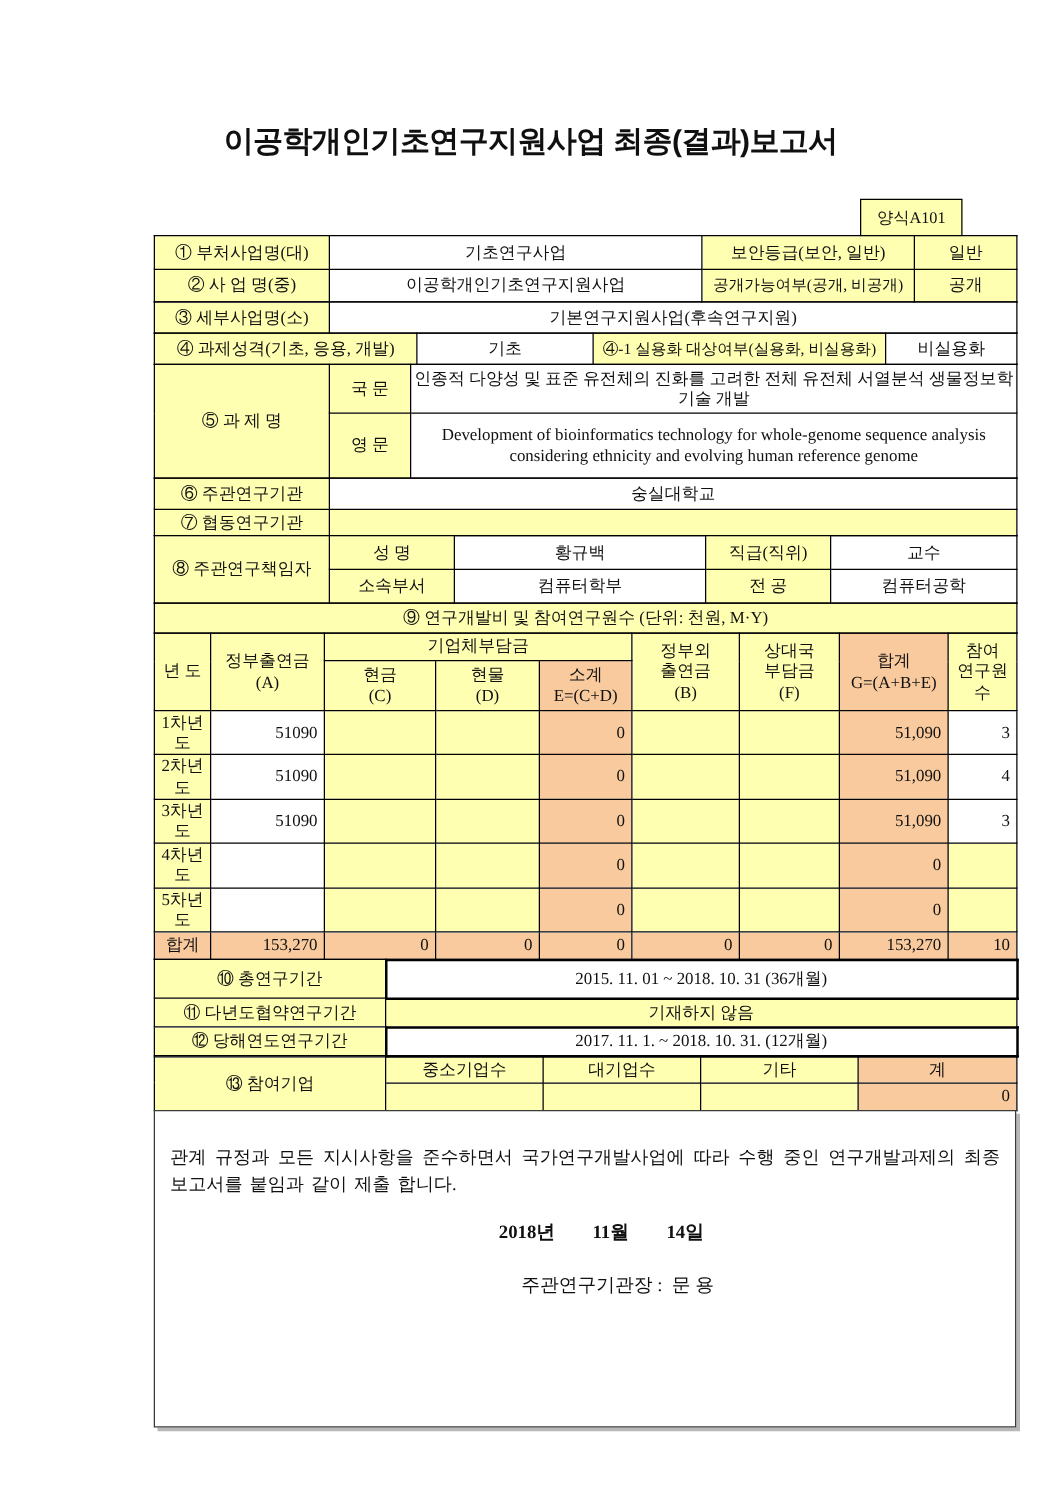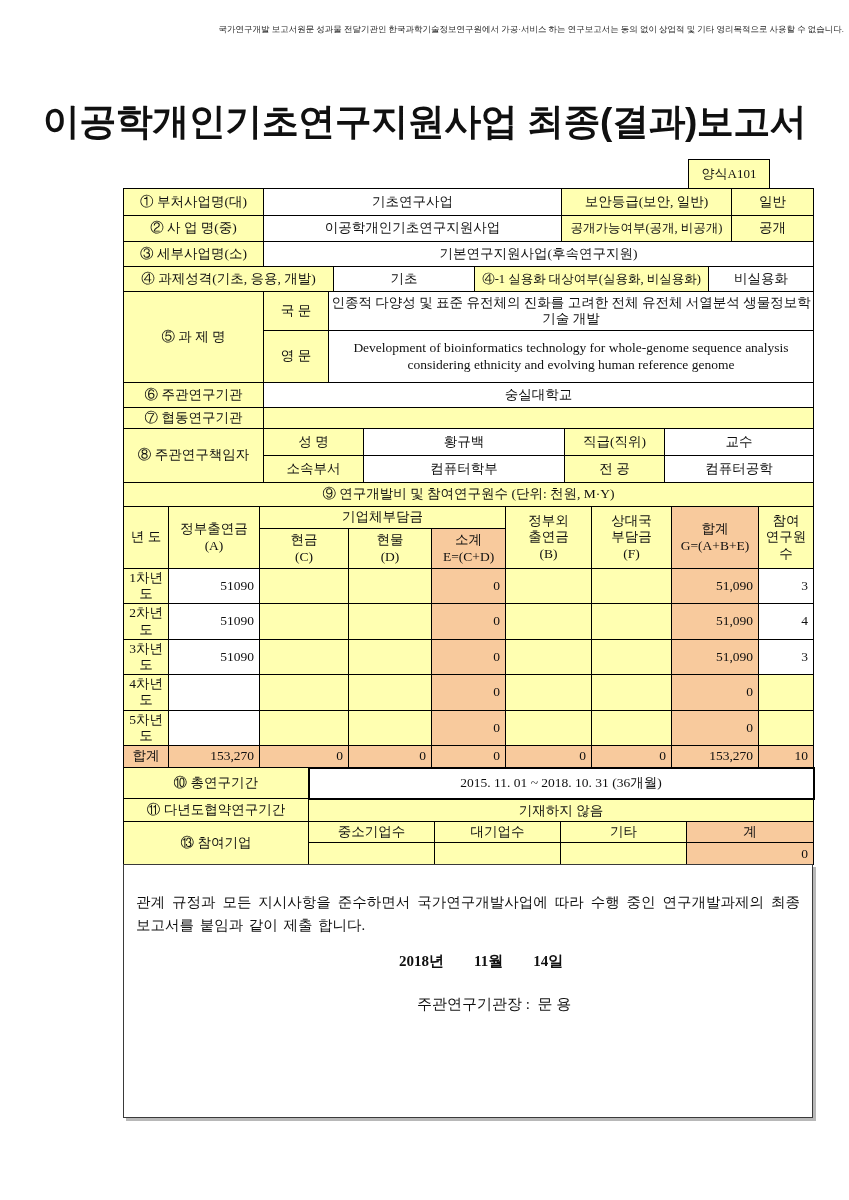--- a/index.html
+++ b/index.html
@@ -26,21 +26,21 @@
     letter-spacing: 0px;
     white-space: nowrap;
   }
   .title {
     position: absolute;
     top: 97px;
     left: 0; right: 0;
     text-align: center;
     font-family: "Liberation Sans", "DejaVu Sans", sans-serif;
     font-weight: 700;
-    font-size: 37px;
+    font-size: 24px;
     letter-spacing: -0.5px;
   }
   .form-code {
     position: absolute;
     top: 159px;
     left: 688px;
     width: 82px;
     height: 30px;
     background: var(--cell-yellow);
     border: 1px solid #000;
@@ -105,21 +105,20 @@
     padding-left: 293px;
     white-space: pre;
     font-size: 15px;
   }
 </style>
 </head>
 <body>
 
 <div class="page">
 
-  <div class="disclaimer">국가연구개발 보고서원문 성과물 전달기관인 한국과학기술정보연구원에서 가공·서비스 하는 연구보고서는 동의 없이 상업적 및 기타 영리목적으로 사용할 수 없습니다.</div>
 
   <div class="title">이공학개인기초연구지원사업 최종(결과)보고서</div>
 
   <div class="form-code">양식A101</div>
 
   <div class="doc">
 
     <table class="first">
       <colgroup>
           <col style="width:140px">
@@ -359,20 +358,24 @@
         </colgroup>
       <tbody>
           <tr style="height:31px">
         <td class="y">⑩ 총연구기간</td>
         <td class="thick">2015. 11. 01 ~ 2018. 10. 31 (36개월)</td>
       </tr>
       <tr style="height:23px">
         <td class="y">⑪ 다년도협약연구기간</td>
         <td class="y">기재하지 않음</td>
       </tr>
+      <tr style="height:23px">
+        <td class="y">⑫ 당해연도연구기간</td>
+        <td class="thick">2017. 11. 1. ~ 2018. 10. 31. (12개월)</td>
+      </tr>
     </tbody>
       </table>
 
     <table>
       <colgroup>
           <col style="width:185px">
           <col style="width:126px">
           <col style="width:126px">
           <col style="width:126px">
           <col style="width:127px">

